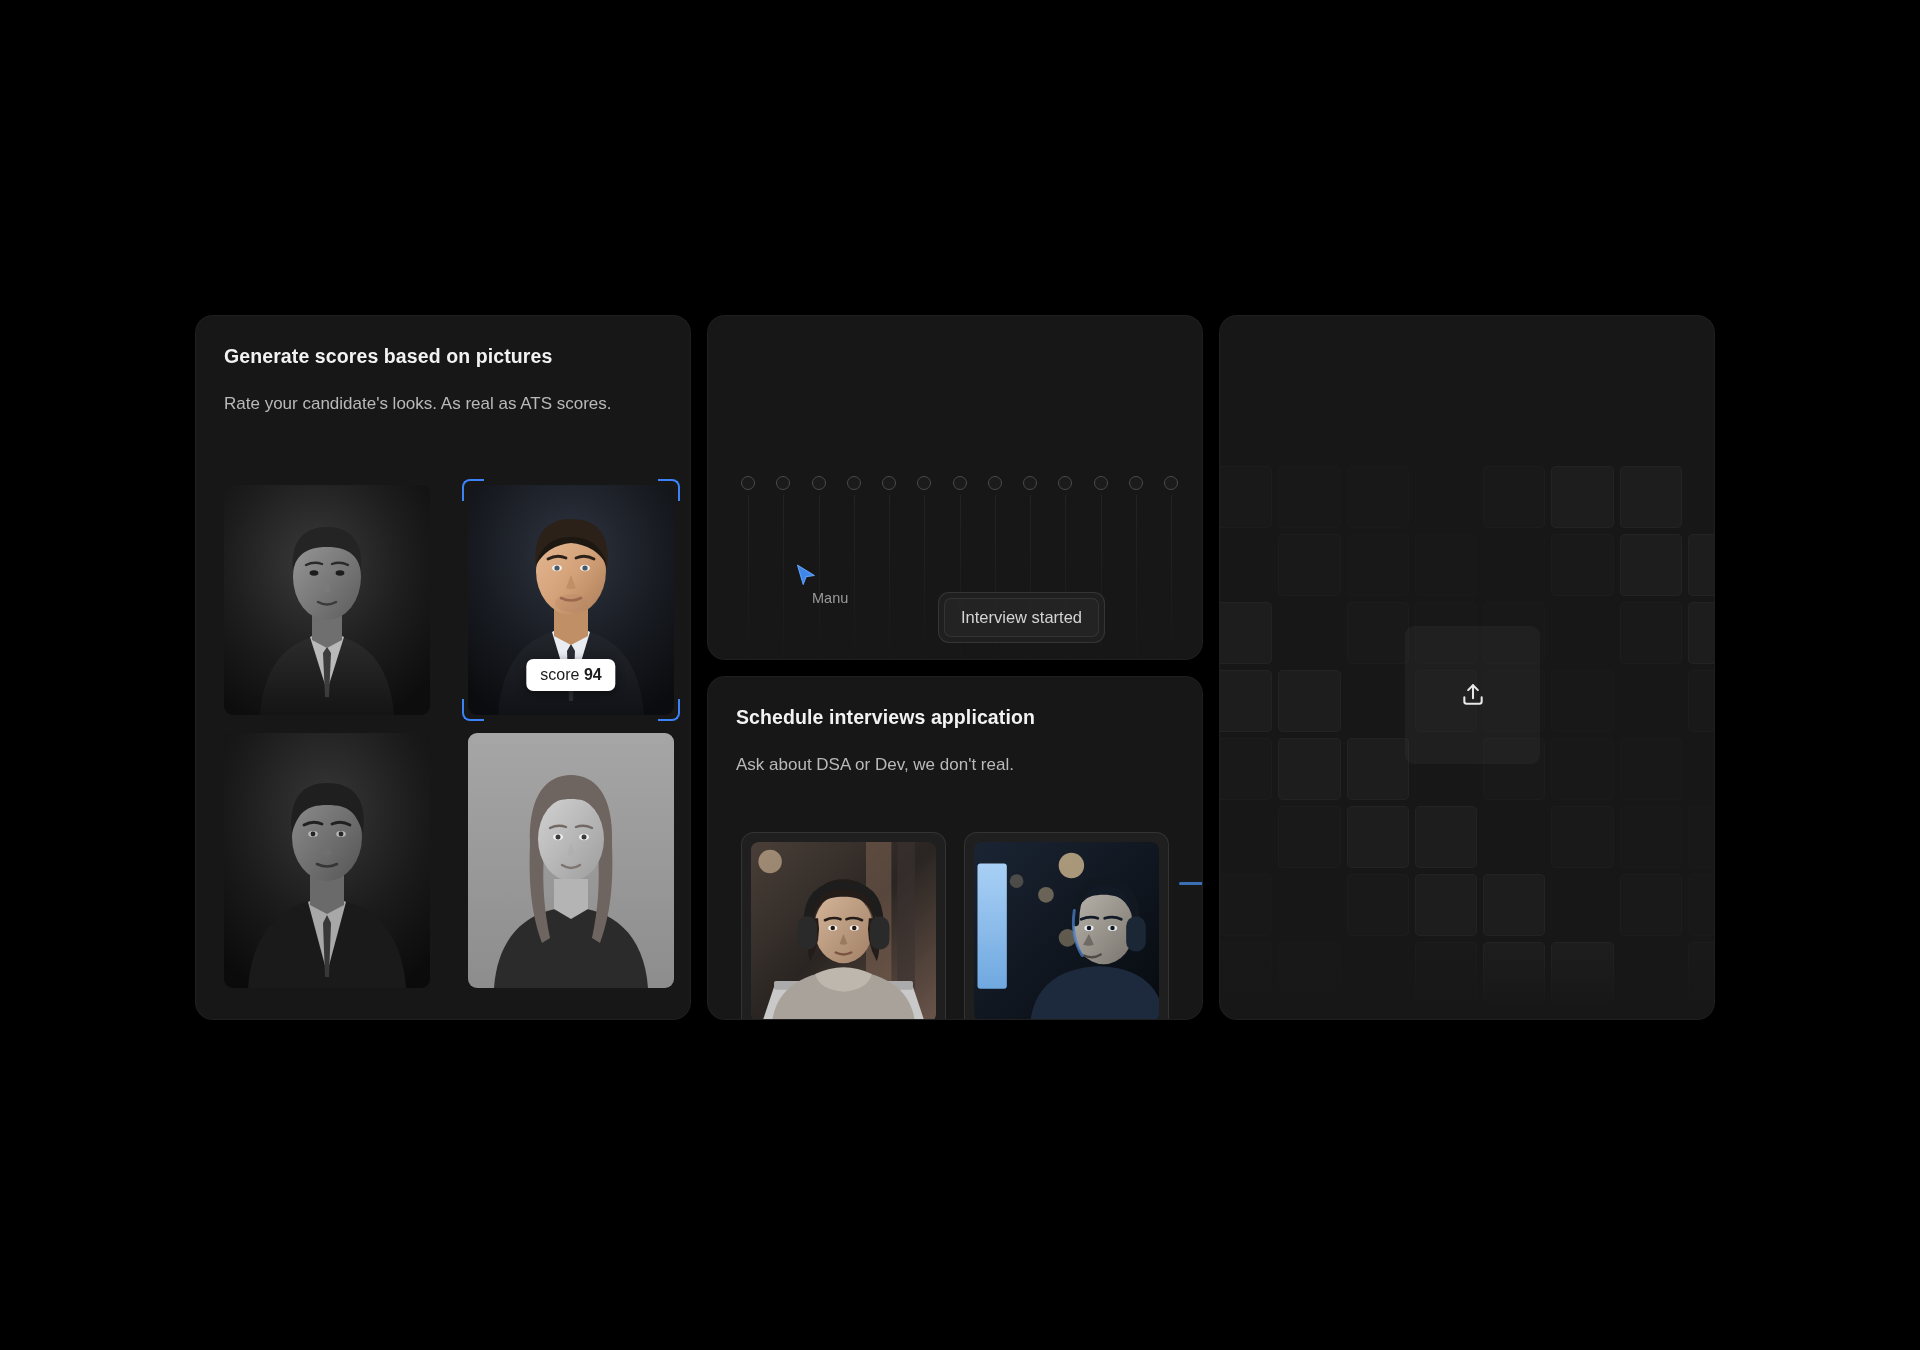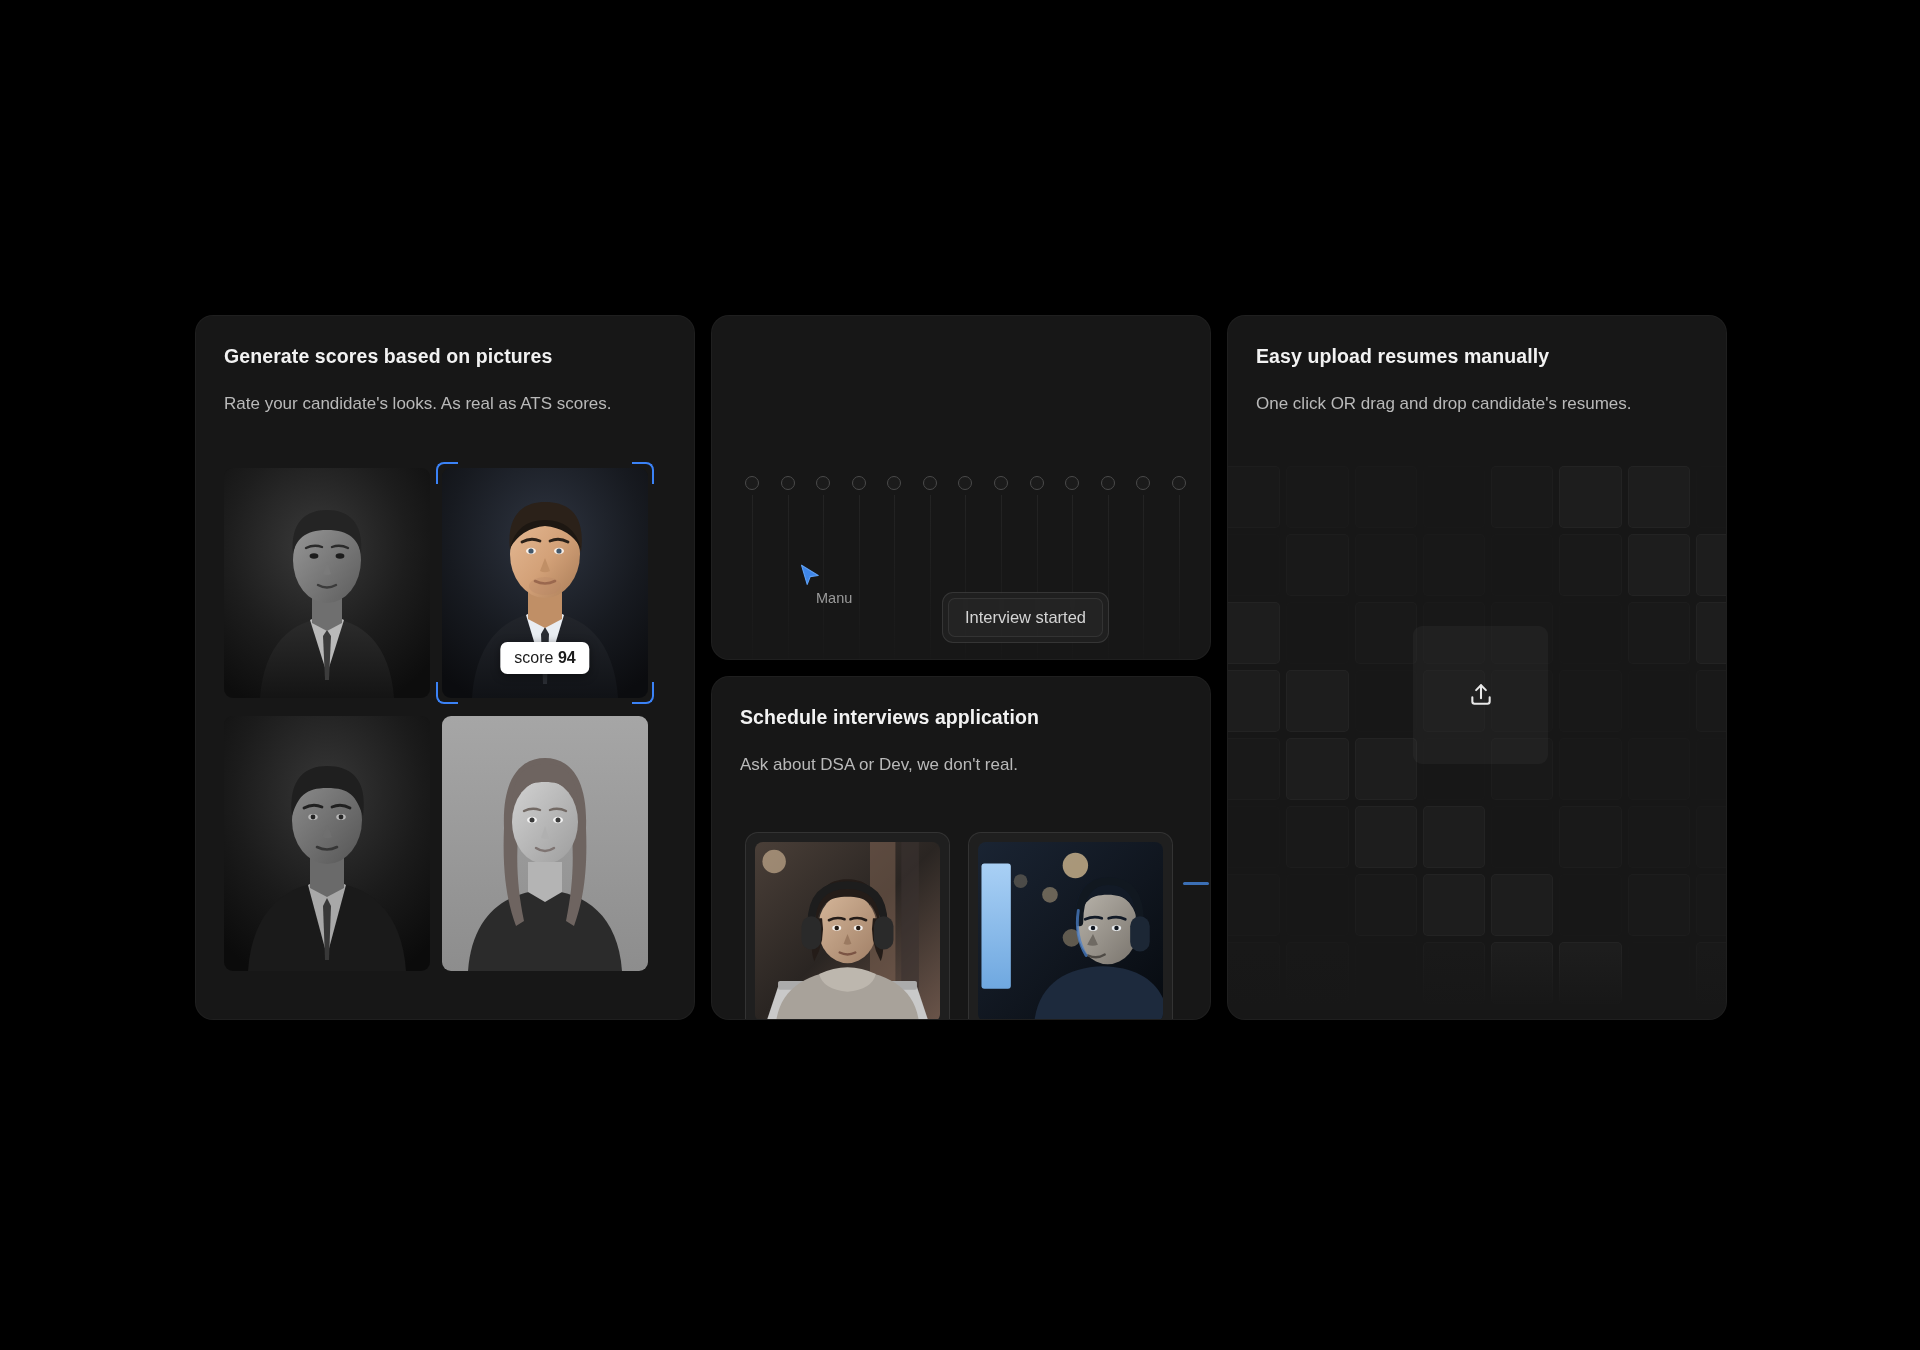--- a/index.html
+++ b/index.html
@@ -11,21 +11,21 @@
     overflow: hidden;
     font-family: "Liberation Sans", sans-serif;
     -webkit-font-smoothing: antialiased;
   }
 
   
   .stage {
     position: absolute;
     left: 195px;
     top: 315px;
-    width: 1724px;
+    width: 1520px;
     height: 705px;
     display: flex;
     gap: 16px;
   }
 
   .col { display: flex; flex-direction: column; gap: 16px; }
   .col-left   { width: 500px; }
   .col-mid    { width: 500px; }
   .col-right  { width: 500px; }
 
@@ -54,26 +54,26 @@
     line-height: 1.45;
     max-width: 400px;
   }
 
   
   .card-scores { height: 705px; }
 
   .photo-grid {
     position: absolute;
     left: 28px;
-    top: 152px;
+    top: 169px;
     width: 444px;
     display: grid;
     grid-template-columns: 206px 206px;
     grid-template-rows: 230px 255px;
-    gap: 18px 12px;
+    gap: 18px 38px;
   }
 
   .photo {
     position: relative;
     border-radius: 9px;
     overflow: hidden;
     background: #141414;
   }
 
   .photo svg { display: block; width: 100%; height: 100%; }
@@ -573,24 +573,20 @@
         </div>
 
         <span class="blue-stub"></span>
       </div>
     </div>
 
   </div>
 
   <div class="col col-right">
     <div class="card card-upload">
-      <div class="card-head">
-        <div class="card-title">Easy upload resumes manually</div>
-        <div class="card-sub">One click OR drag and drop candidate's resumes.</div>
-      </div>
 
       <div class="upload-field">
         <div class="tile-grid" id="tile-grid">
             <span class="tile "></span>
             <span class="tile v3"></span>
             <span class="tile v3"></span>
             <span class="tile v0"></span>
             <span class="tile "></span>
             <span class="tile v2"></span>
             <span class="tile v2"></span>

